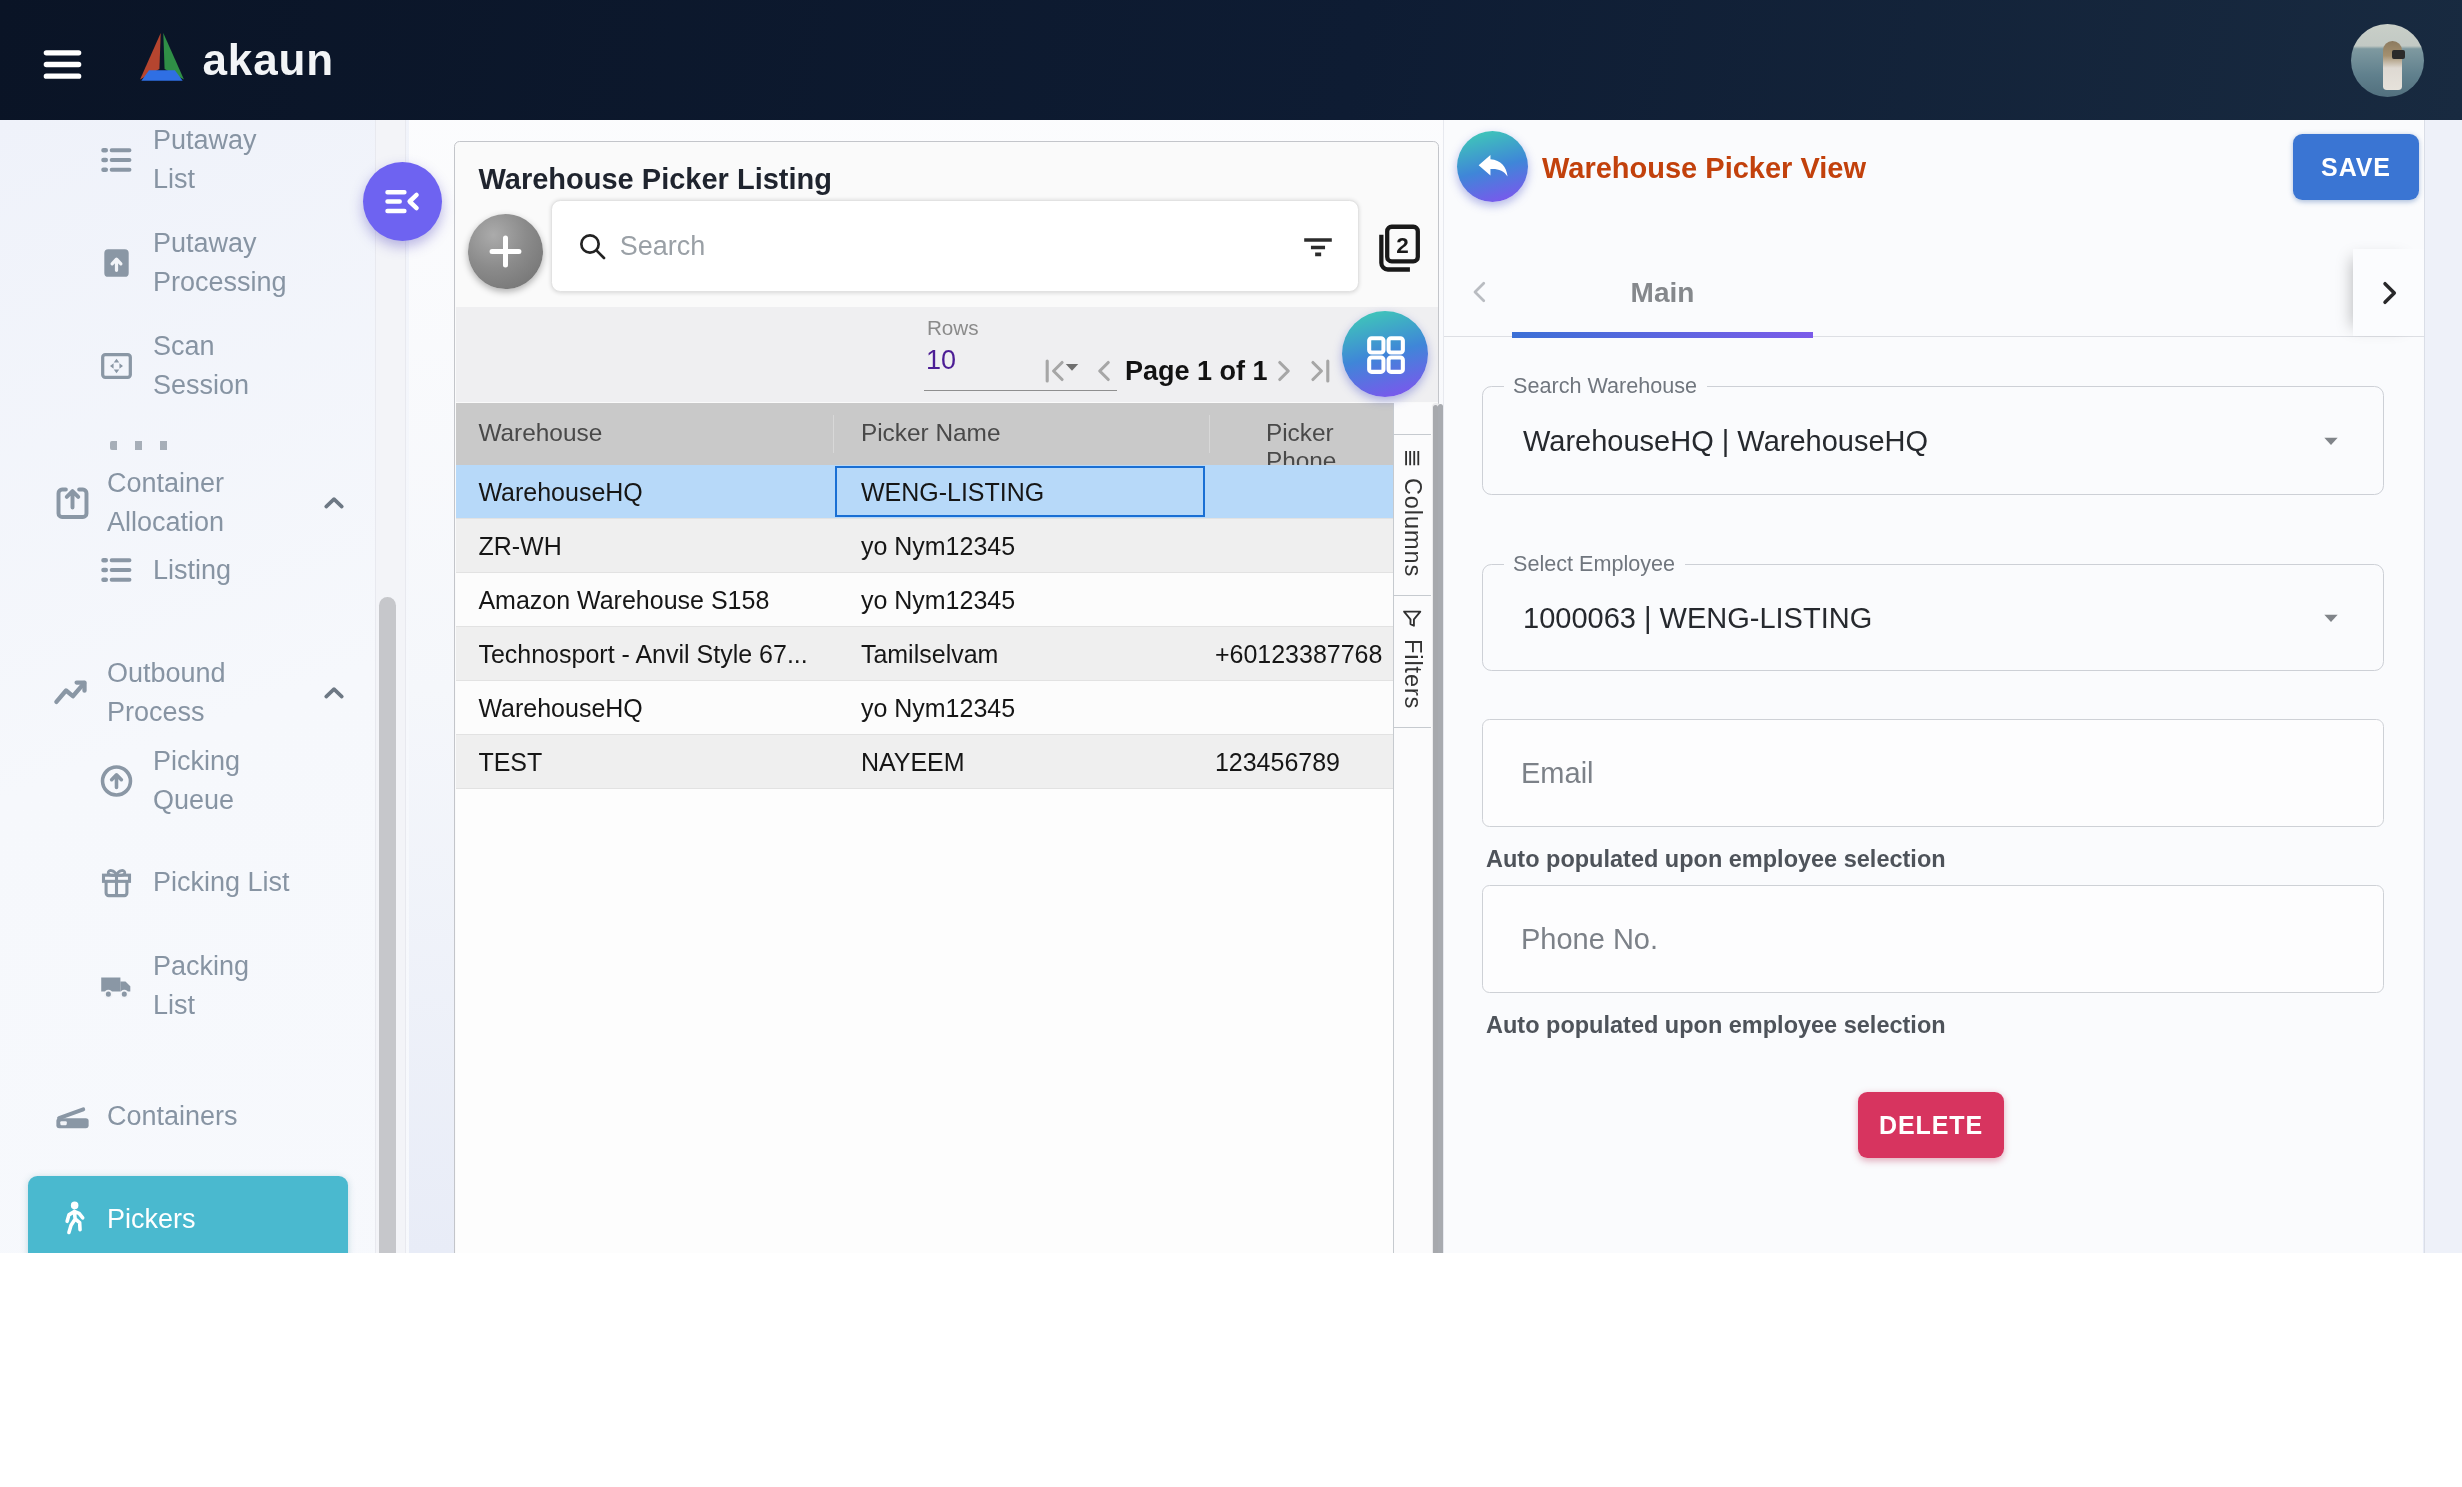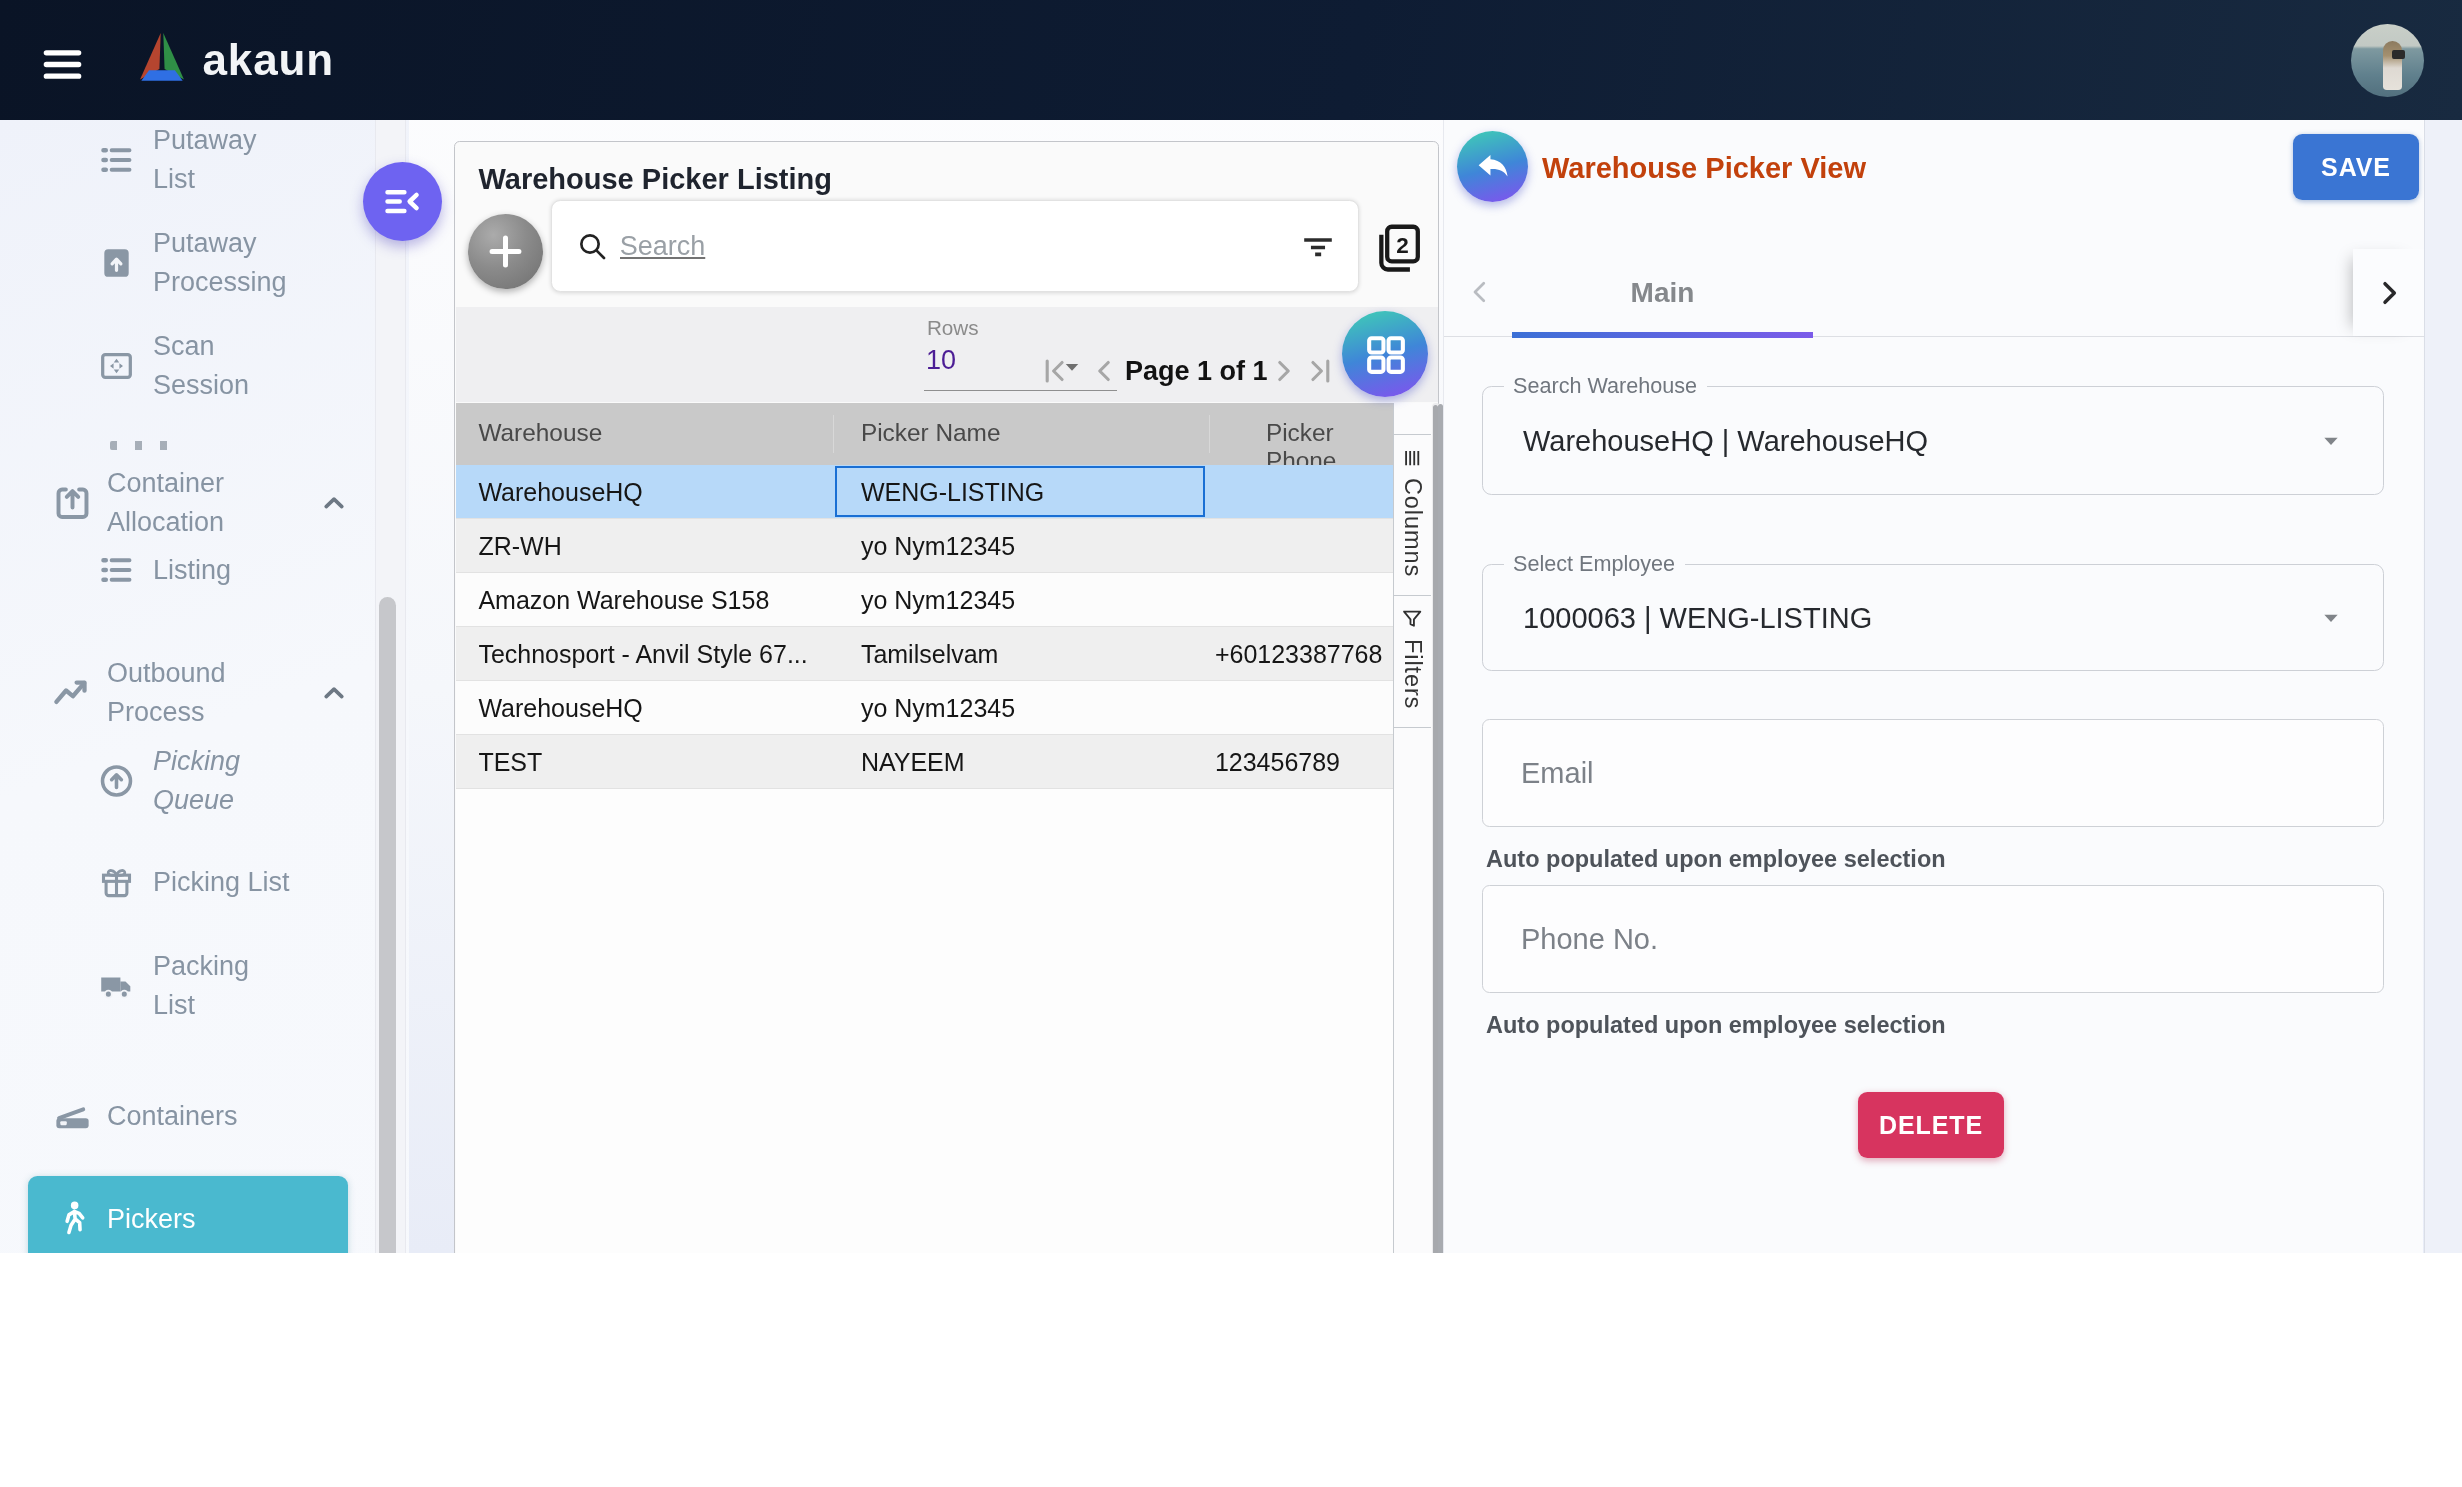--- a/index.html
+++ b/index.html
@@ -58,21 +58,21 @@
   #listing-title { left:23.5px; top:20.7px; font-size:29px; font-weight:700; color:#1f242e; }
   #add-btn { left:13px; top:72px; width:75px; height:75px; border-radius:50%;
     background:radial-gradient(circle at 34% 28%,#ababab 0%,#8b8b8b 45%,#6e6e6e 100%);
     box-shadow:0 2.8px 7.5px rgba(0,0,0,.3); display:flex; align-items:center; justify-content:center; cursor:pointer; }
   #add-btn svg { width:43px; height:43px; }
   #search-box { left:96px; top:58px; width:808px; height:92px; background:#ffffff;
     border:0.9px solid #e2e2e2; border-radius:9.4px; box-shadow:0 0.9px 4.7px rgba(0,0,0,.14);
     display:flex; align-items:center; }
   #search-icon { width:32px; height:32px; color:#222; margin-left:24.4px; }
   #search-input { flex:1; border:none; outline:none; font-size:27px; color:#737373; margin-left:11.3px;
-    font-family:"Liberation Sans",sans-serif; background:transparent;text-decoration:underline; }
+    font-family:"Liberation Sans",sans-serif; background:transparent; }
   #search-input::placeholder { color:#9aa0a6; }
   #filter-icon { width:36px; height:36px; color:#2c2c2c; margin-right:22.5px; cursor:pointer; }
   #pages-icon { left:916px; top:77px; width:54px; height:56px; color:#191919; cursor:pointer; }
 
   #pagination-strip { left:0.9px; top:165px; width:982px; height:95px; background:#efeff1; }
   #rows-label { left:471px; top:8.5px; font-size:20.7px; color:#8b8b8b; }
   #rows-select { left:470px; top:38px; font-size:27px; color:#4c1d95; cursor:pointer; }
   #rows-caret { left:601px; top:45px; width:30px; height:30px; color:#6f6f6f; cursor:pointer; }
   #rows-underline { left:468px; top:83px; width:193px; height:0.9px; background:#8f8f8f; }
   .pg-ic { position:absolute; top:47px; width:34px; height:34px; color:#a6a6a6; cursor:pointer; }
@@ -246,21 +246,21 @@
             </svg>
           </span>
           <span class="s-label">Outbound
 Process</span>
           <span class="s-chev">
             <svg viewBox="0 0 24 24" fill="none">
               <path d="M6.5 14.5L12 9.3l5.5 5.2" stroke="currentColor" stroke-width="2.6" stroke-linecap="round" stroke-linejoin="round"></path>
             </svg>
           </span>
         </div>
-        <div class="side-item lvl2" style="top: 612px; height: 98px; font-style: italic;">
+        <div class="side-item lvl2" style="top: 612px; height: 98px;">
           <span class="s-icon">
             <svg viewBox="0 0 24 24" fill="none">
               <circle cx="12" cy="12" r="8.6" stroke="currentColor" stroke-width="2.2"></circle>
               <path d="M12 16V8.6M9 11.2L12 8.2l3 3" stroke="currentColor" stroke-width="2.2" stroke-linecap="round" stroke-linejoin="round"></path>
             </svg>
           </span>
           <span class="s-label">Picking
 Queue</span>
         </div>
         <div class="side-item lvl2" style="top: 733px; height: 58px;">

